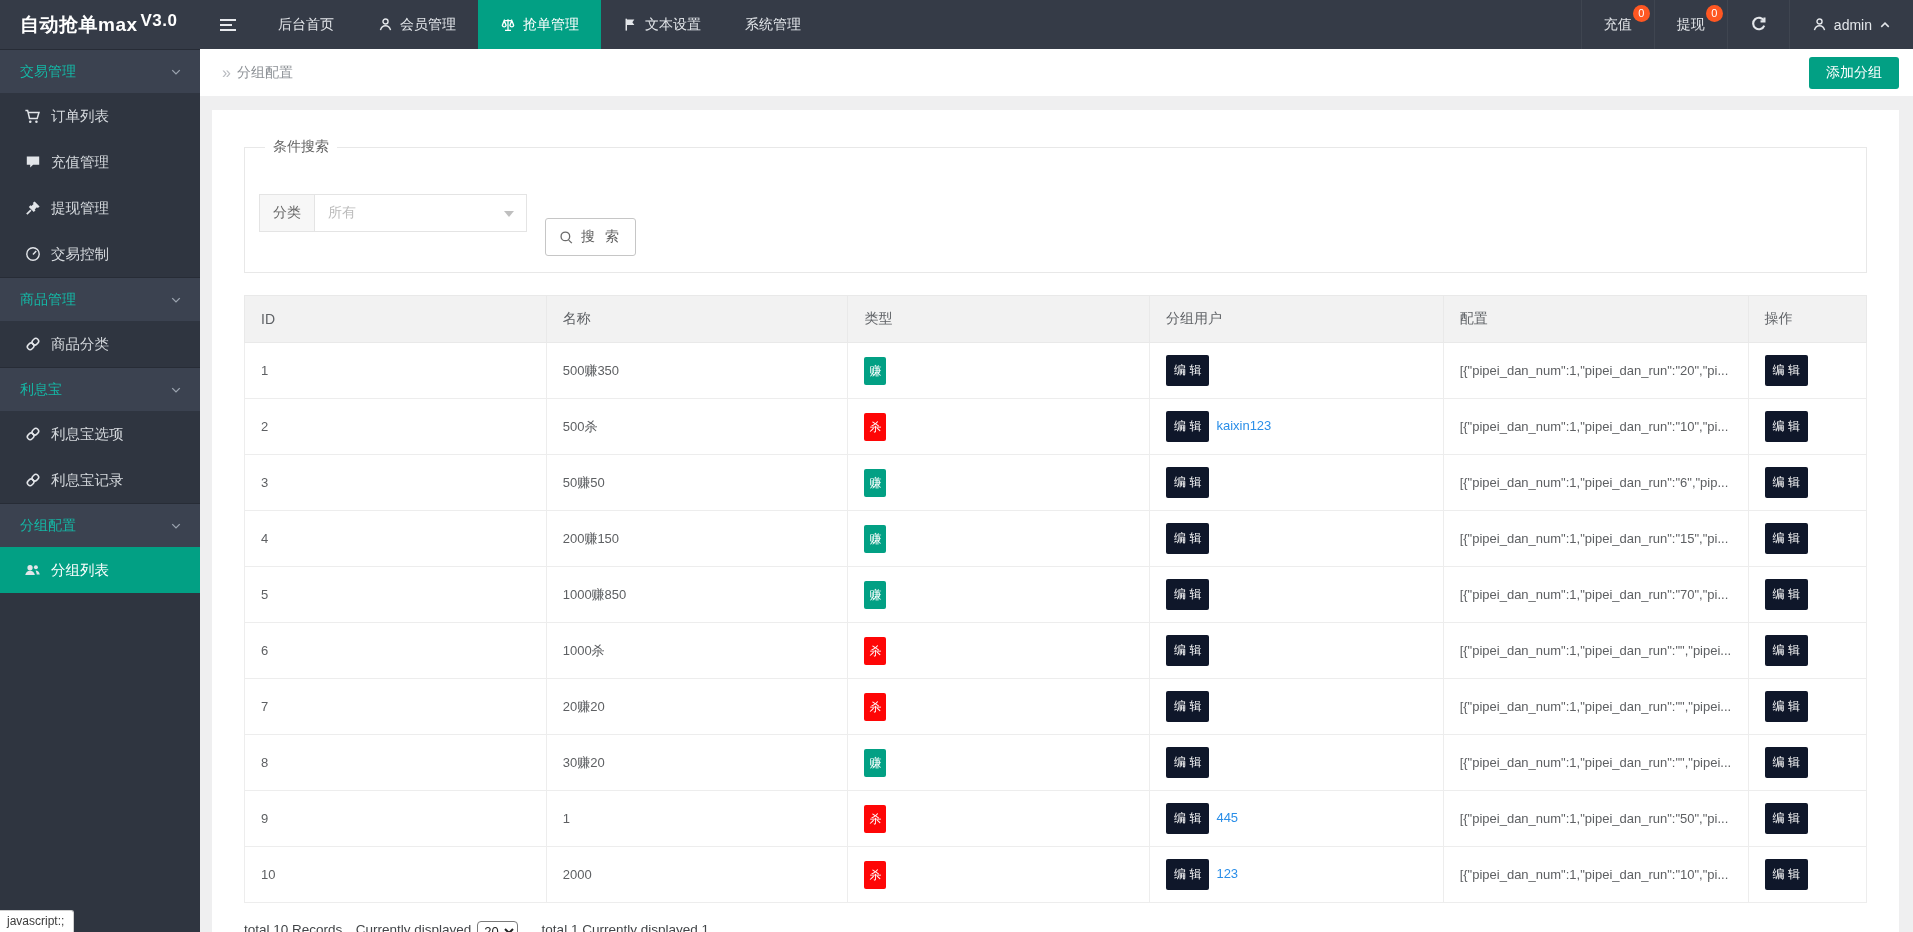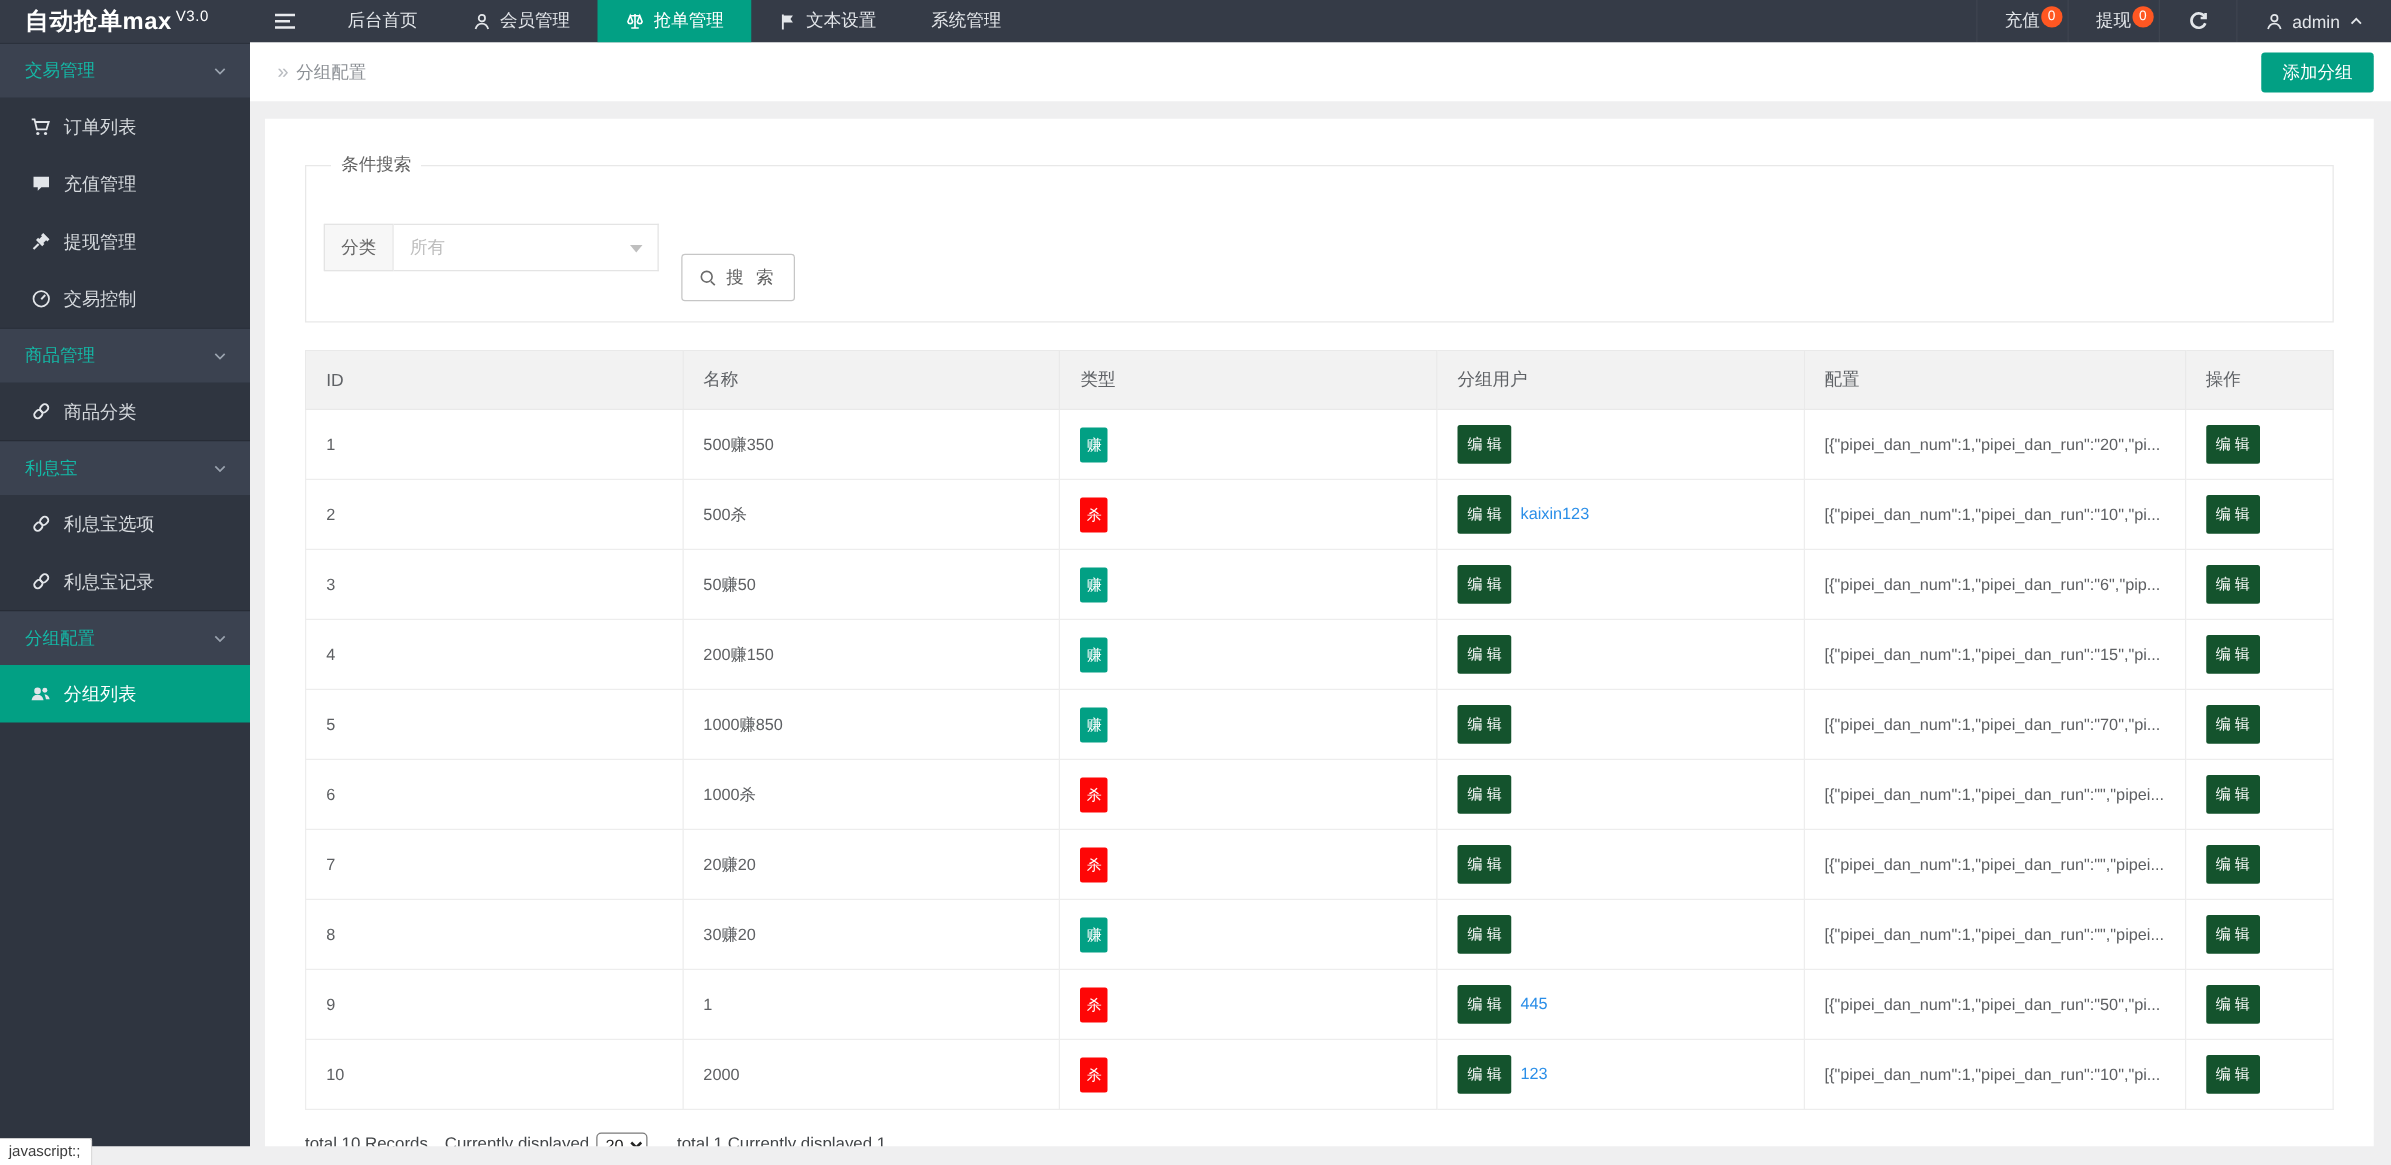--- a/index.html
+++ b/index.html
@@ -1,23 +1,23 @@
 <!DOCTYPE html>
 <html><head>
 <meta charset="utf-8">
 <style>
   * { margin:0; padding:0; box-sizing:border-box; }
   html,body { width:1913px; height:932px; overflow:hidden;
     font-family:"Liberation Sans","DejaVu Sans",sans-serif; background:#efeff0; }
 
   
-  .navbar { display:flex; height:34px; background:#353b47; color:#fff; }
+  .navbar { display:flex; height:49px; background:#353b47; color:#fff; }
   .logo { width:200px; display:flex; align-items:center; padding-left:20px;
     font-size:19px; font-weight:bold; letter-spacing:.5px; background:#353b47; }
-  .logo sup { font-size:12px; font-weight:normal; margin-left:3px; transform:translateY(-4px); }
+  .logo sup { font-size:17px; font-weight:bold; margin-left:3px; transform:translateY(-4px); }
   .nav-toggle { width:56px; display:flex; align-items:center; justify-content:center; cursor:pointer; }
   .bars { display:inline-block; }
   .bars i { display:block; width:16px; height:2px; background:#e8eaee; margin:3px 0; }
   .bars i:nth-child(2){ width:12px; }
   .nav-menu { display:flex; }
   .nav-item { display:flex; align-items:center; gap:7px; padding:0 22px; font-size:14px;
     color:#e3e6ea; cursor:pointer; }
   .nav-item.active { background:#02a084; color:#fff; }
   .nav-right { margin-left:auto; display:flex; }
   .nav-right .nav-item { position:relative; border-left:1px solid rgba(255,255,255,.05); }
@@ -69,21 +69,21 @@
   
   table.grid { width:100%; border-collapse:collapse; table-layout:fixed; }
   .grid th { background:#f2f2f2; font-weight:normal; text-align:left; color:#5f6266;
     font-size:14px; padding:14px 16px; border:1px solid #e9e9e9; }
   .grid td { padding:12px 16px; font-size:13px; color:#5e6063; border:1px solid #ededed;
     background:#fff; height:51px; white-space:nowrap; overflow:hidden; text-overflow:ellipsis; }
   .type-badge { display:inline-block; color:#fff; font-size:12px; line-height:1;
     padding:8px 5px; border-radius:2px; }
   .type-badge.earn { background:#02a084; }
   .type-badge.kill { background:#fe0606; }
-  .edit-btn { display:inline-block; background:#14532d; color:#fff; border:none; border-radius:2px;
+  .edit-btn { display:inline-block; background:#0f172a; color:#fff; border:none; border-radius:2px;
     font-size:12px; padding:7px 8px; cursor:pointer; font-family:inherit; }
   .user-link { color:#2a8ee8; text-decoration:none; font-size:13px; margin-left:7px; cursor:pointer; }
   .config-text { color:#5e6063; }
 
   
   .pager { margin-top:18px; font-size:13.5px; color:#424548; display:flex; align-items:flex-start; gap:6px; }
   .pager select { font-size:13px; padding:1px 2px; border:1px solid #7a7a7a; border-radius:4px;
     background:#fff; color:#222; font-family:inherit; }
 
   

